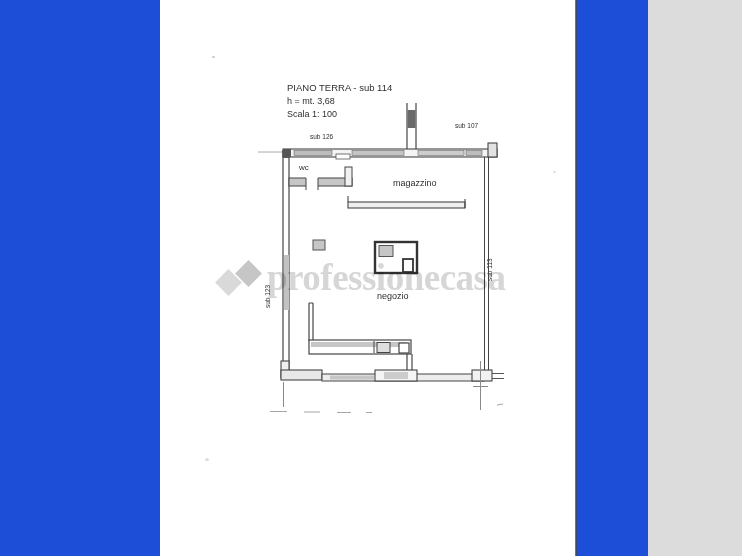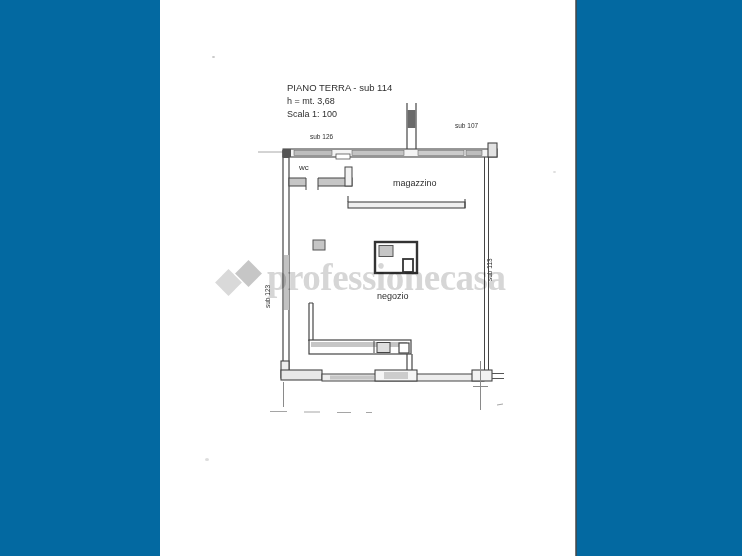--- a/index.html
+++ b/index.html
@@ -1,18 +1,18 @@
 <!DOCTYPE html>
 <html><head>
 <meta charset="utf-8">
 <style>
   html,body{margin:0;padding:0;background:#dcdcdc;}
   .stage{
-    position:relative;width:742px;height:556px;overflow:hidden;
-    background:#0369a1;
+    position:relative;width:648px;height:556px;overflow:hidden;
+    background:#1d4ed8;
     font-family:"Liberation Sans", sans-serif;
   }
   .paper{
     position:absolute;left:160px;top:0;width:416px;height:556px;
     background:#ffffff;
   }
   .page-edge{
     position:absolute;left:575px;top:0;width:2px;height:556px;
     background:rgba(70,70,70,.75);
   }

